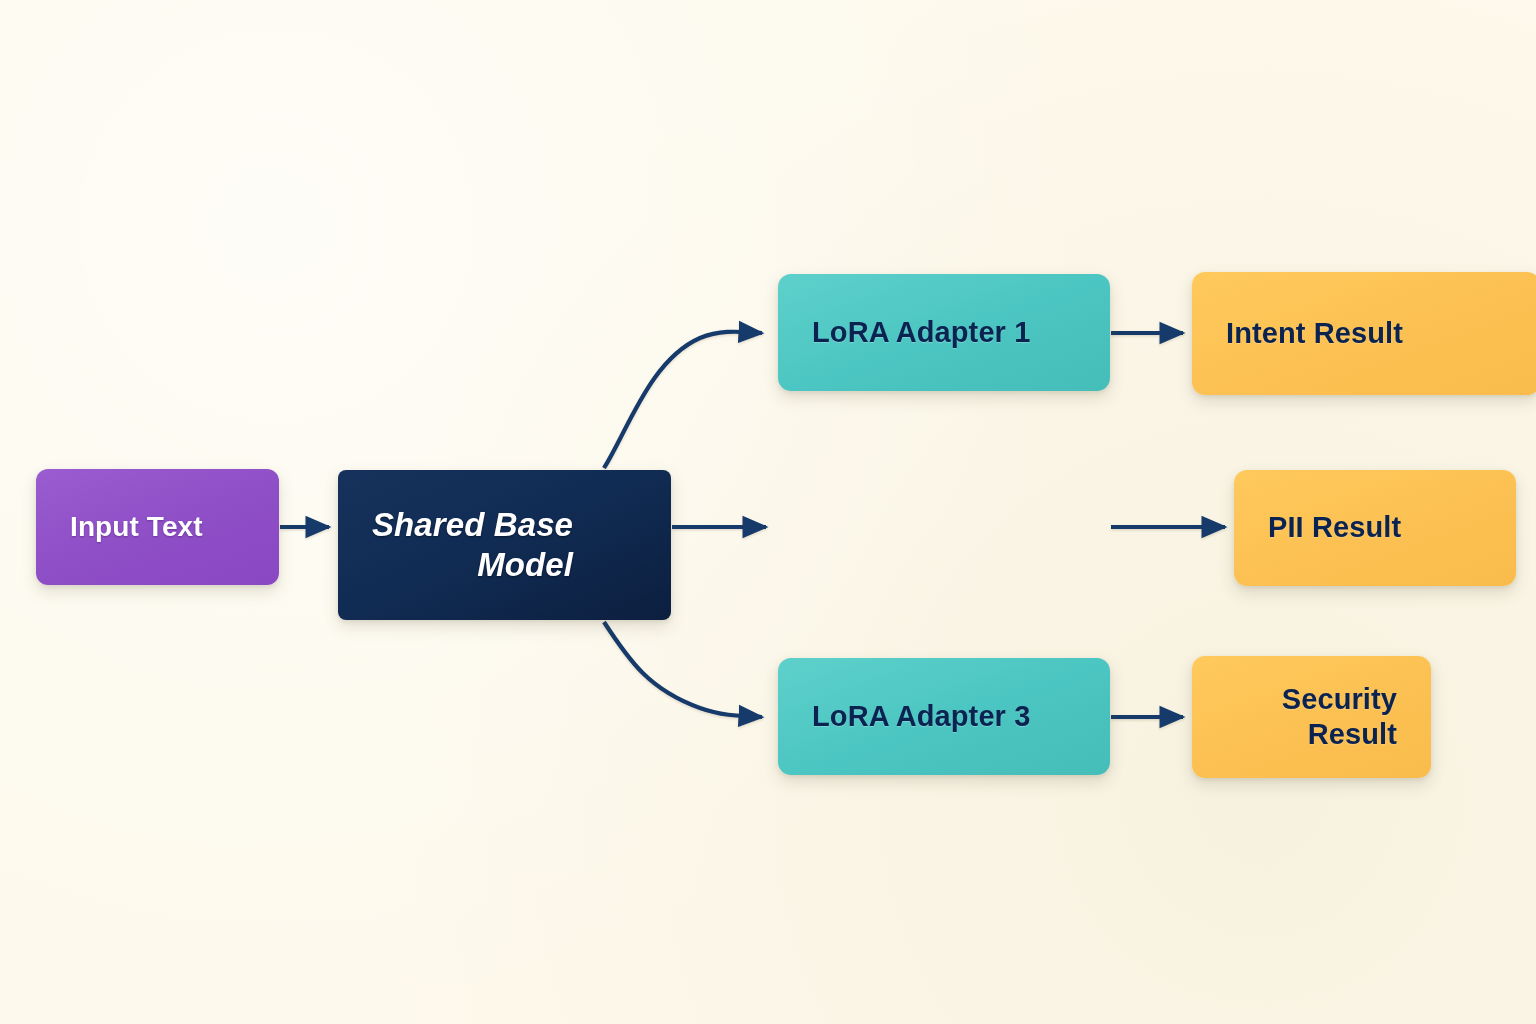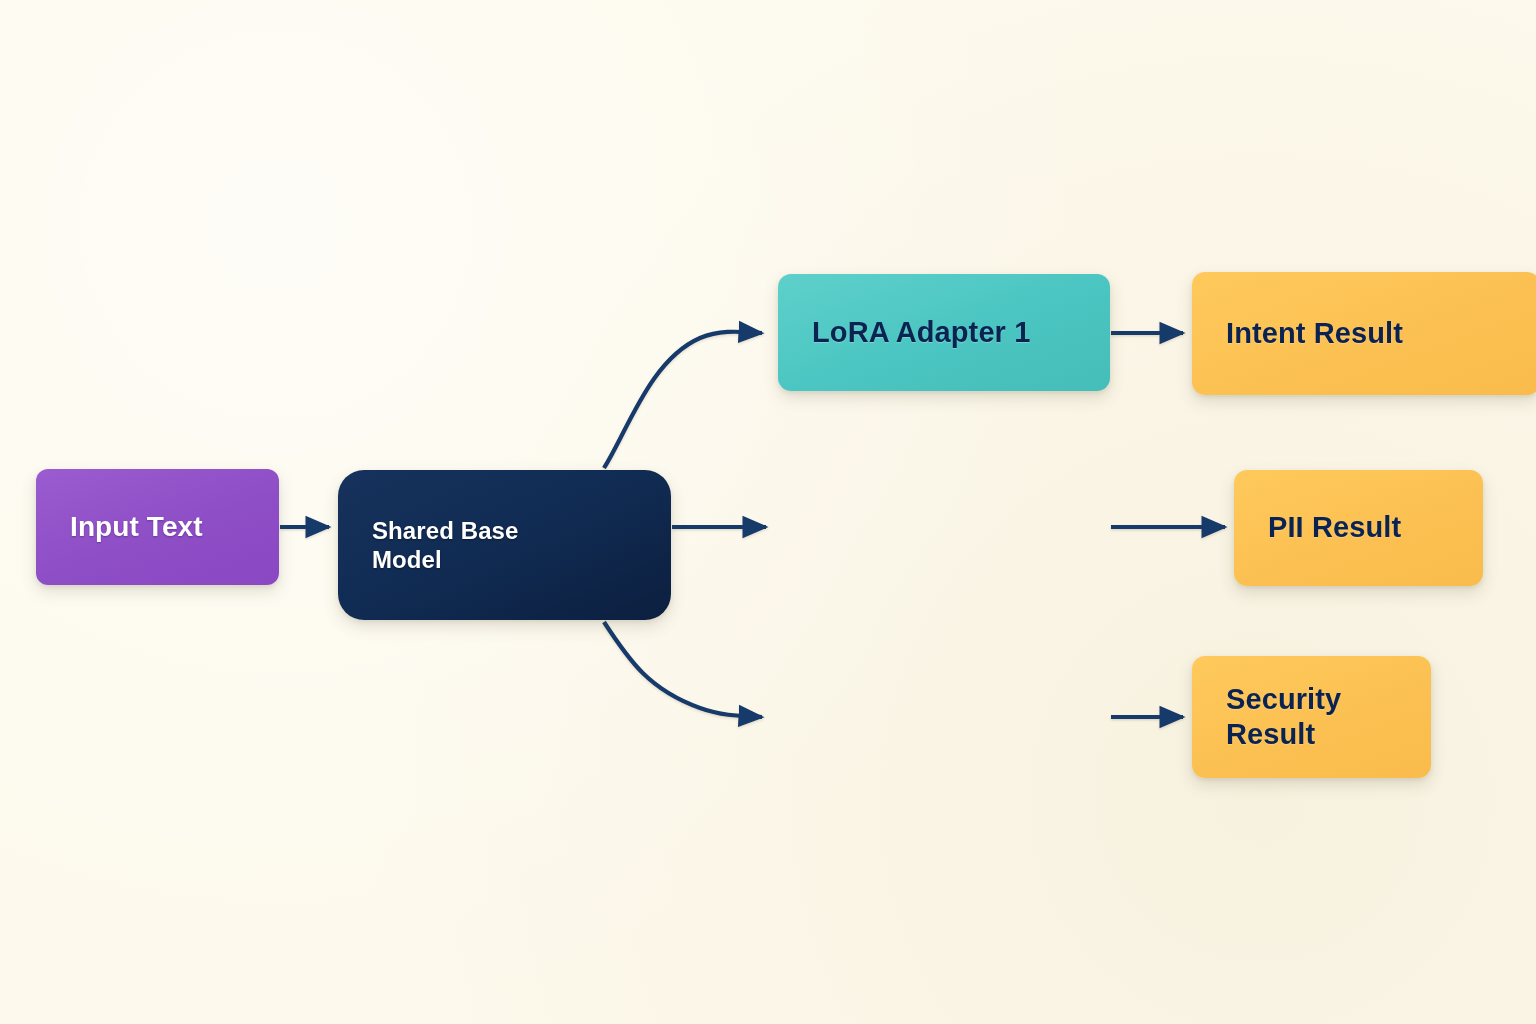--- a/index.html
+++ b/index.html
@@ -44,20 +44,21 @@
     box-sizing: border-box;
     display: flex;
     align-items: center;
     z-index: 2;
     border-radius: 14px;
     padding: 0 34px;
     line-height: 1.22;
     letter-spacing: 0.1px;
     box-shadow: 0 7px 16px rgba(90, 78, 50, 0.16),
                 0 2px 4px rgba(90, 78, 50, 0.10);
+    text-align: right;
   }
 
   .node-label {
     display: block;
     white-space: pre-line;
   }
 
   
   .node--input {
     left: 36px;
@@ -73,24 +74,25 @@
   }
 
   
   .node--base {
     left: 338px;
     top: 470px;
     width: 333px;
     height: 150px;
     background: linear-gradient(155deg, #16325c 0%, #112c54 45%, #0c1f3f 100%);
     color: #ffffff;
-    font-size: 24px;
+    font-size: 33px;
     font-weight: 600;
-    border-radius: 26px;
+    border-radius: 8px;
     text-shadow: 0 1px 2px rgba(0, 0, 0, 0.45);
+    font-style: italic;
   }
 
   
   .node--adapter {
     left: 778px;
     width: 332px;
     height: 117px;
     background: linear-gradient(160deg, #5ed0cb 0%, #4cc6c2 50%, #45bdb9 100%);
     color: #0b2350;
     font-size: 29px;
@@ -106,21 +108,21 @@
   .node--result {
     background: linear-gradient(160deg, #ffc95c 0%, #fcc153 50%, #f9bc4c 100%);
     color: #0b2350;
     font-size: 29px;
     font-weight: 600;
     border-radius: 13px;
     height: 123px;
     text-shadow: 0 1px 1px rgba(255, 255, 255, 0.22);
   }
   .node--result.row1 { left: 1192px; top: 272px; width: 348px; }
-  .node--result.row2 { left: 1234px; top: 470px; width: 249px; height: 116px; }
+  .node--result.row2 { left: 1234px; top: 470px; width: 282px; height: 116px; }
   .node--result.row3 { left: 1192px; top: 656px; width: 239px; height: 122px; }
 </style>
 </head>
 <body>
 
 <div id="canvas">
 
   <svg class="edges" viewBox="0 0 1536 1024" width="1536" height="1024" xmlns="http://www.w3.org/2000/svg">
     <defs>
       <marker id="arrowhead" markerWidth="7" markerHeight="7" refX="5.6" refY="3" orient="auto" markerUnits="strokeWidth">
@@ -154,20 +156,23 @@
   </div>
 
   <div class="node node--base">
     <span class="node-label">Shared Base
 Model</span>
   </div>
 
   <div class="node node--adapter row1">
     <span class="node-label">LoRA Adapter 1</span>
   </div>
+  <div class="node node--adapter row3">
+    <span class="node-label">LoRA Adapter 3</span>
+  </div>
 
   <div class="node node--result row1">
     <span class="node-label">Intent Result</span>
   </div>
   <div class="node node--result row2">
     <span class="node-label">PII Result</span>
   </div>
   <div class="node node--result row3">
     <span class="node-label">Security Result</span>
   </div>

